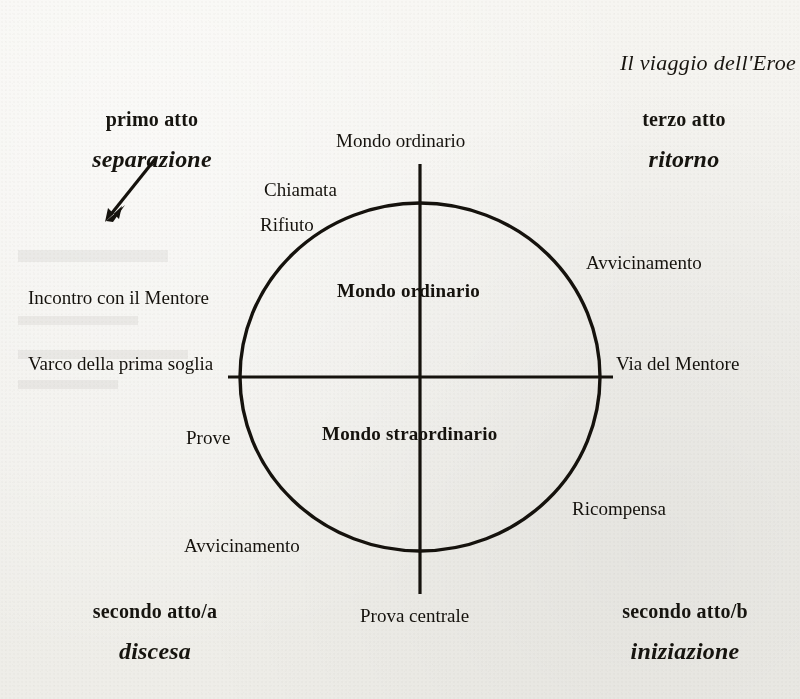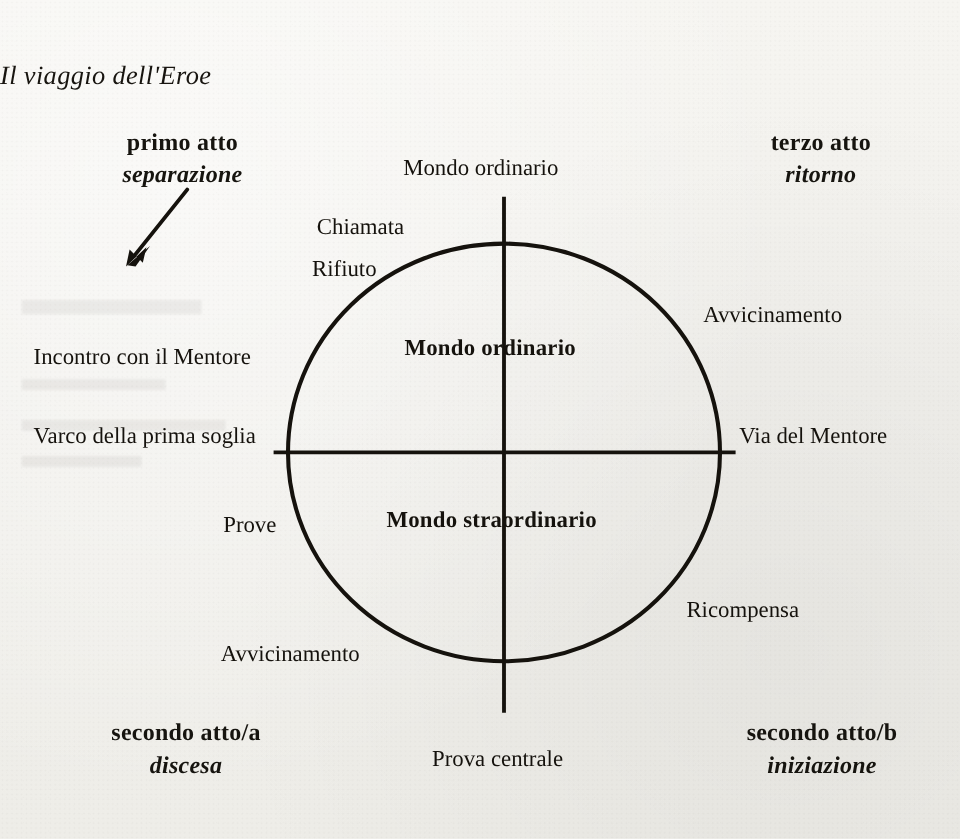--- a/index.html
+++ b/index.html
@@ -49,21 +49,21 @@
       linear-gradient(#2a2620 0 0) 0 70px / 120px 9px no-repeat,
       linear-gradient(#2a2620 0 0) 0 104px / 170px 9px no-repeat,
       linear-gradient(#2a2620 0 0) 0 134px / 100px 9px no-repeat;
     filter: blur(0.7px);
   }
   .title {
     position: absolute;
     left: 0;
     top: 50px;
     width: 796px;
-    text-align: left;
+    text-align: right;
     font-style: italic;
     font-size: 22px;
     letter-spacing: 0.3px;
     color: #181510;
   }
   svg#diagram {
     position: absolute;
     left: 0;
     top: 0;
   }
@@ -87,38 +87,38 @@
   .act .act-line1 {
     display: block;
     font-weight: bold;
     font-size: 20px;
     letter-spacing: 0.2px;
   }
   .act .act-line2 {
     display: block;
     font-weight: bold;
     font-style: italic;
-    font-size: 20px;
-    margin-top: 4px;
+    font-size: 24px;
+    margin-top: 15px;
     letter-spacing: 0.2px;
   }
   
   #act-first        { left: 42px;  top: 108px; width: 220px; }
   #act-third        { left: 574px; top: 108px; width: 220px; }
   #act-second-a     { left: 30px;  top: 600px; width: 250px; }
   #act-second-b     { left: 560px; top: 600px; width: 250px; }
 
   #lbl-mondo-ordinario-top { left: 336px; top: 131px; }
   #lbl-chiamata            { left: 264px; top: 180px; }
   #lbl-rifiuto             { left: 228px; top: 215px; margin-left: 32px; }
   #lbl-incontro-mentore    { left: 28px;  top: 288px; }
   #lbl-varco-soglia        { left: 28px;  top: 354px; }
   #lbl-prove               { left: 186px; top: 428px; }
   #lbl-avvicinamento       { left: 184px; top: 536px; }
-  #lbl-prova-centrale      { left: 360px; top: 606px; margin-top: 17px; }
+  #lbl-prova-centrale      { left: 360px; top: 606px; }
   #lbl-ricompensa          { left: 572px; top: 499px; }
   #lbl-via-ritorno         { left: 616px; top: 354px; }
   #lbl-resurrezione        { left: 586px; top: 253px; }
   #lbl-ritorno-elisir      { left: 498px; top: 178px; }
 
   #lbl-inner-ordinario     { left: 337px; top: 281px; }
   #lbl-inner-straordinario { left: 322px; top: 424px; }
 </style>
 </head>
 <body>

